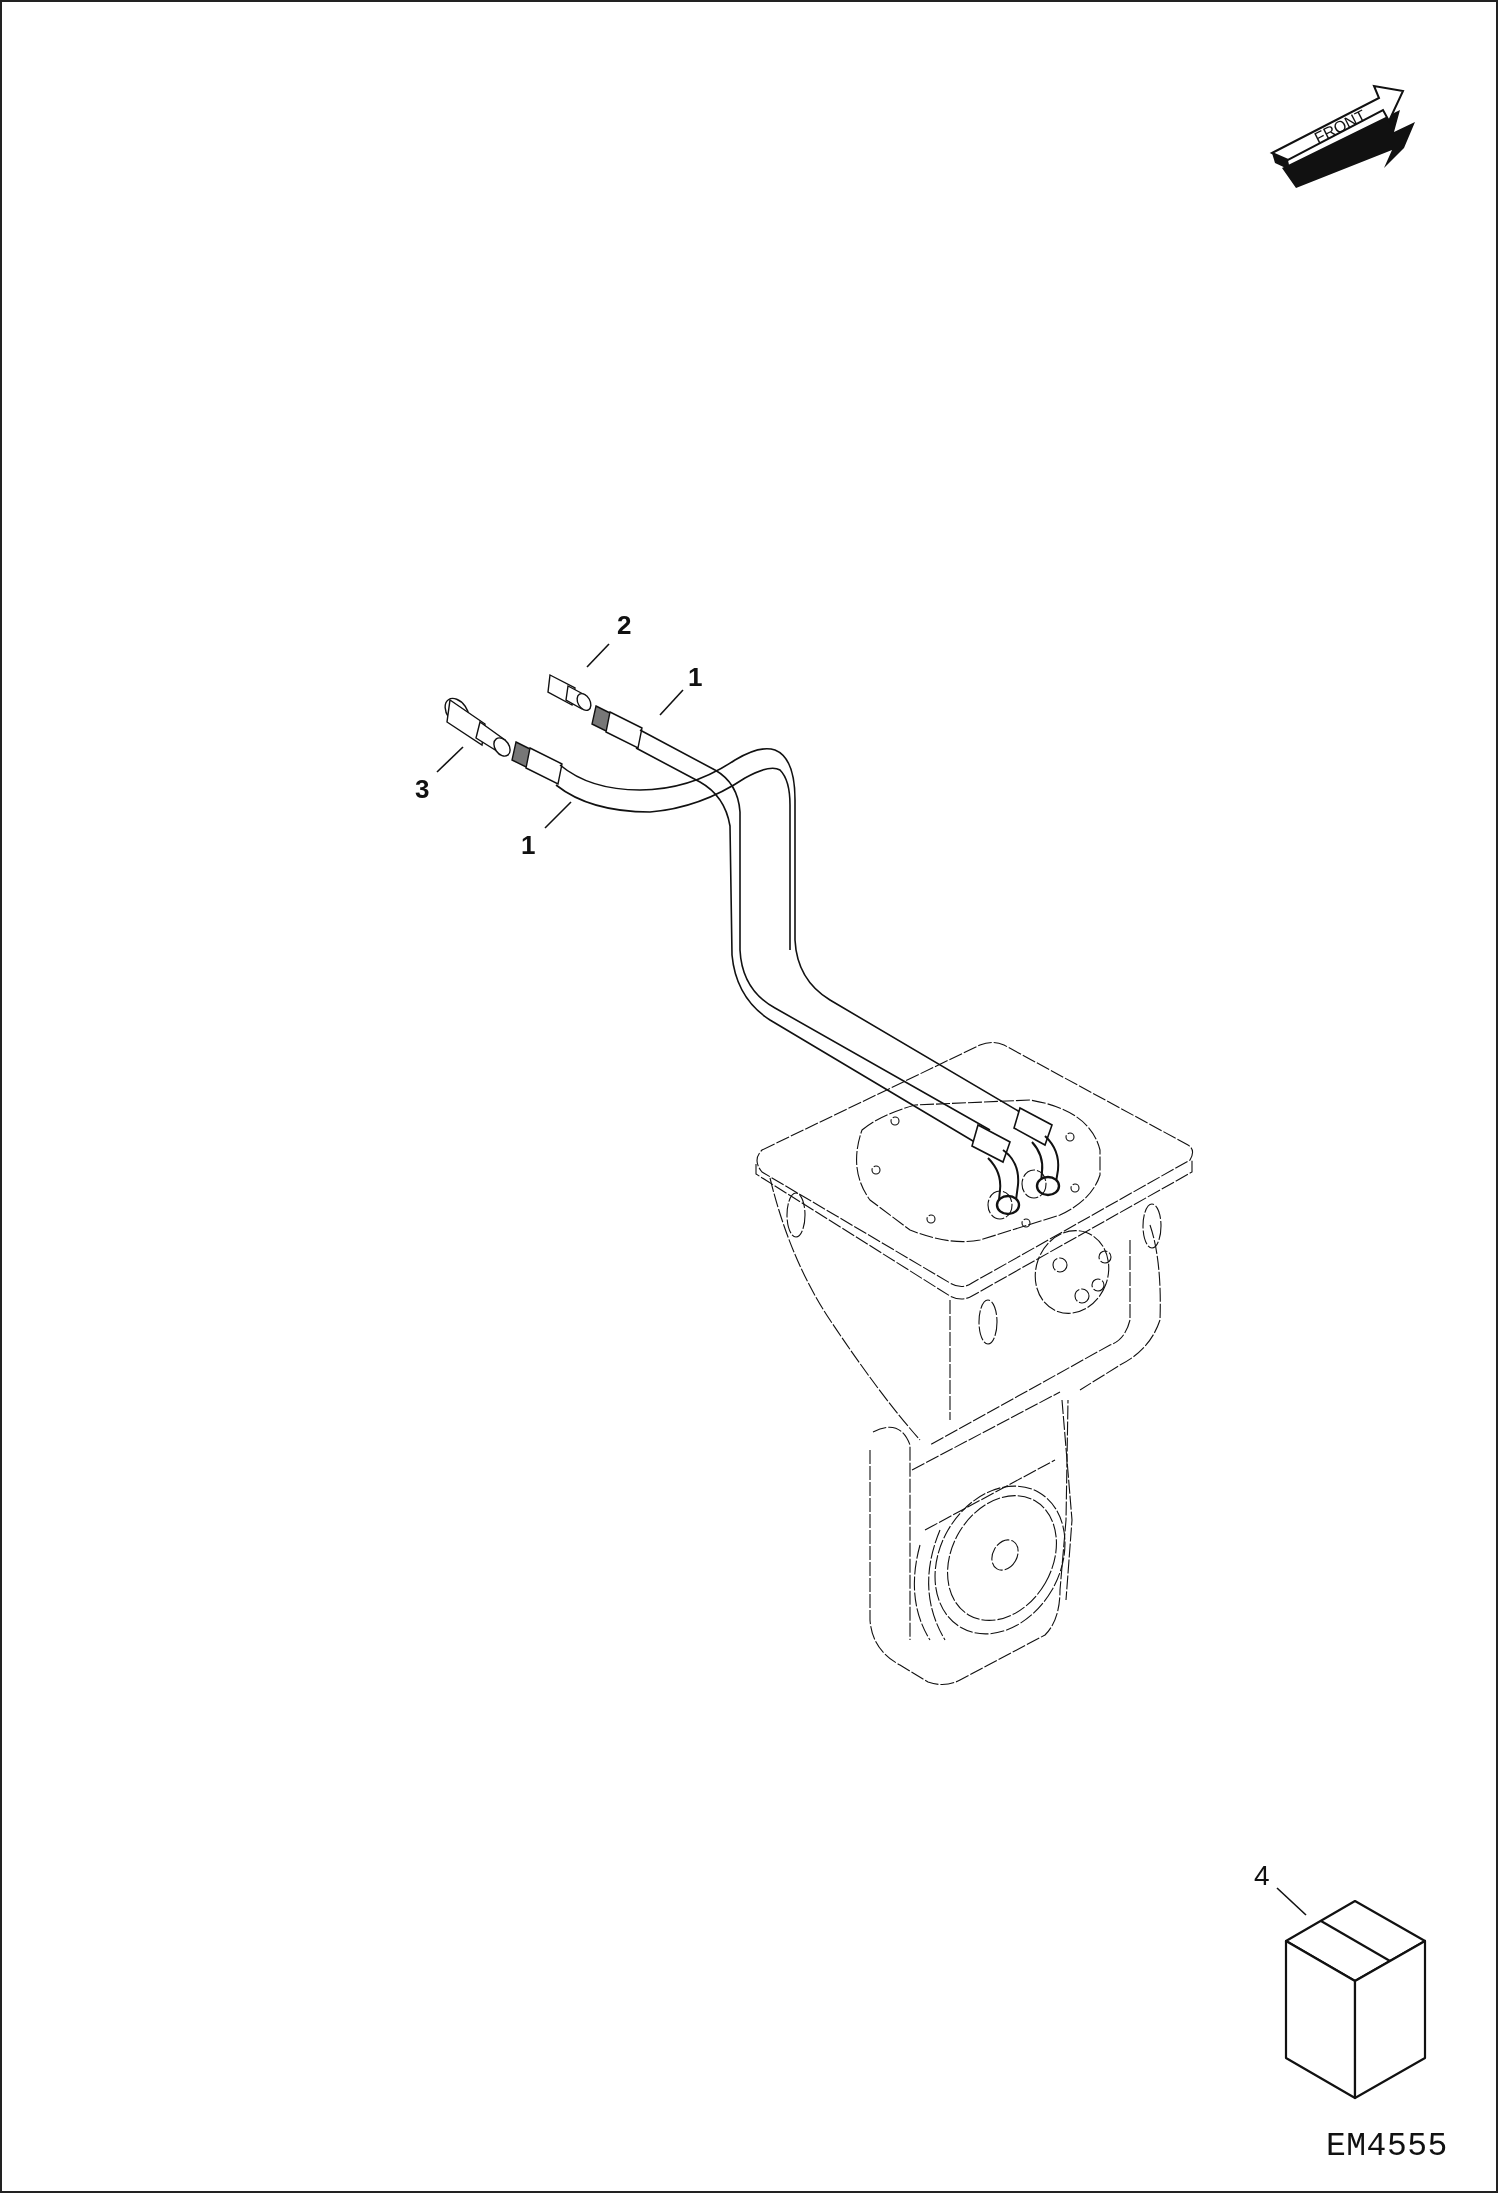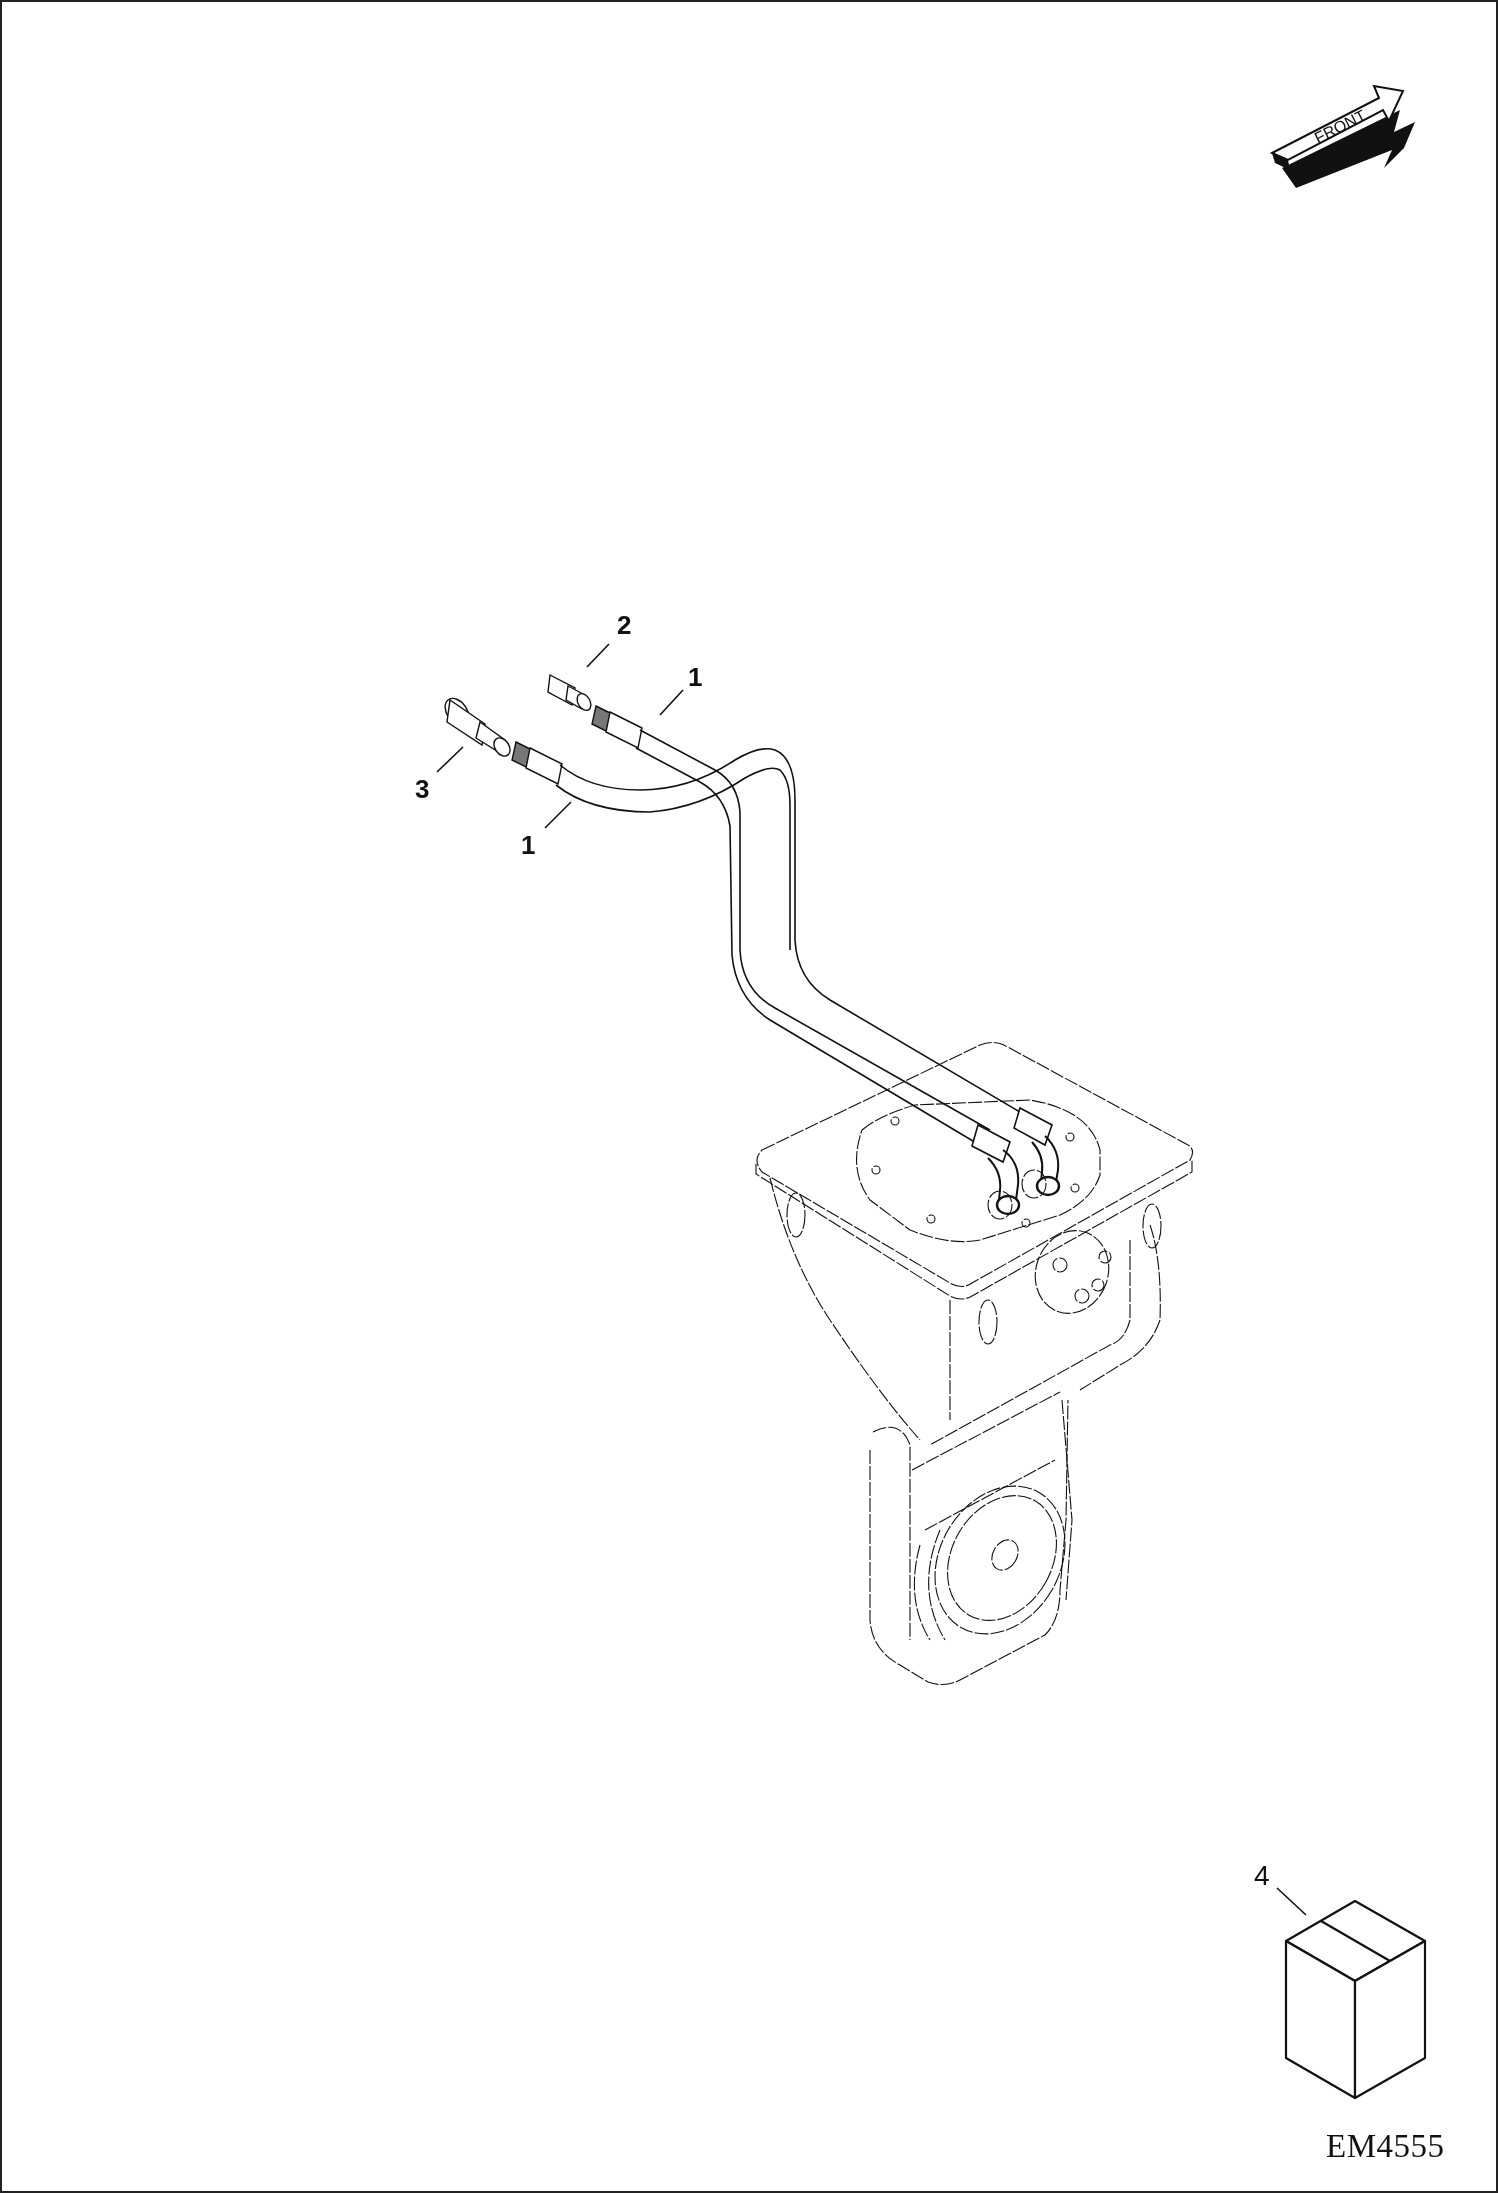--- a/index.html
+++ b/index.html
@@ -1,21 +1,21 @@
 <!DOCTYPE html>
 <html><head>
   <meta charset="utf-8">
   <style>
     html, body { margin: 0; padding: 0; background: #ffffff; }
     body { width: 1498px; height: 2193px; position: relative; overflow: hidden; font-family: "Liberation Sans", sans-serif; }
     .frame { position: absolute; left: 0; top: 0; width: 1494px; height: 2189px; border: 2px solid #222; background: #fff; }
     svg.drawing { position: absolute; left: 0; top: 0; }
     .callout { position: absolute; font-family: "Liberation Sans", sans-serif; font-weight: bold; font-size: 26px; color: #111; line-height: 1; }
     .callout.plain { font-weight: normal; font-size: 28px; }
-    .fig-id { position: absolute; left: 1326px; top: 2128px; font-size: 33px; color: #111; font-family: Liberation Serif, serif; letter-spacing: 0.5px; }
+    .fig-id { position: absolute; left: 1326px; top: 2128px; font-size: 33px; color: #111; font-family: Liberation Mono, monospace; letter-spacing: 0.5px; }
     .front-text { font-family: "Liberation Sans", sans-serif; font-size: 16px; font-weight: normal; fill: #111; }
   </style>
 </head>
 <body>
 
 <div class="frame"></div>
 
 <svg class="drawing" width="1498" height="2193" viewBox="0 0 1498 2193">
 
   <g>

